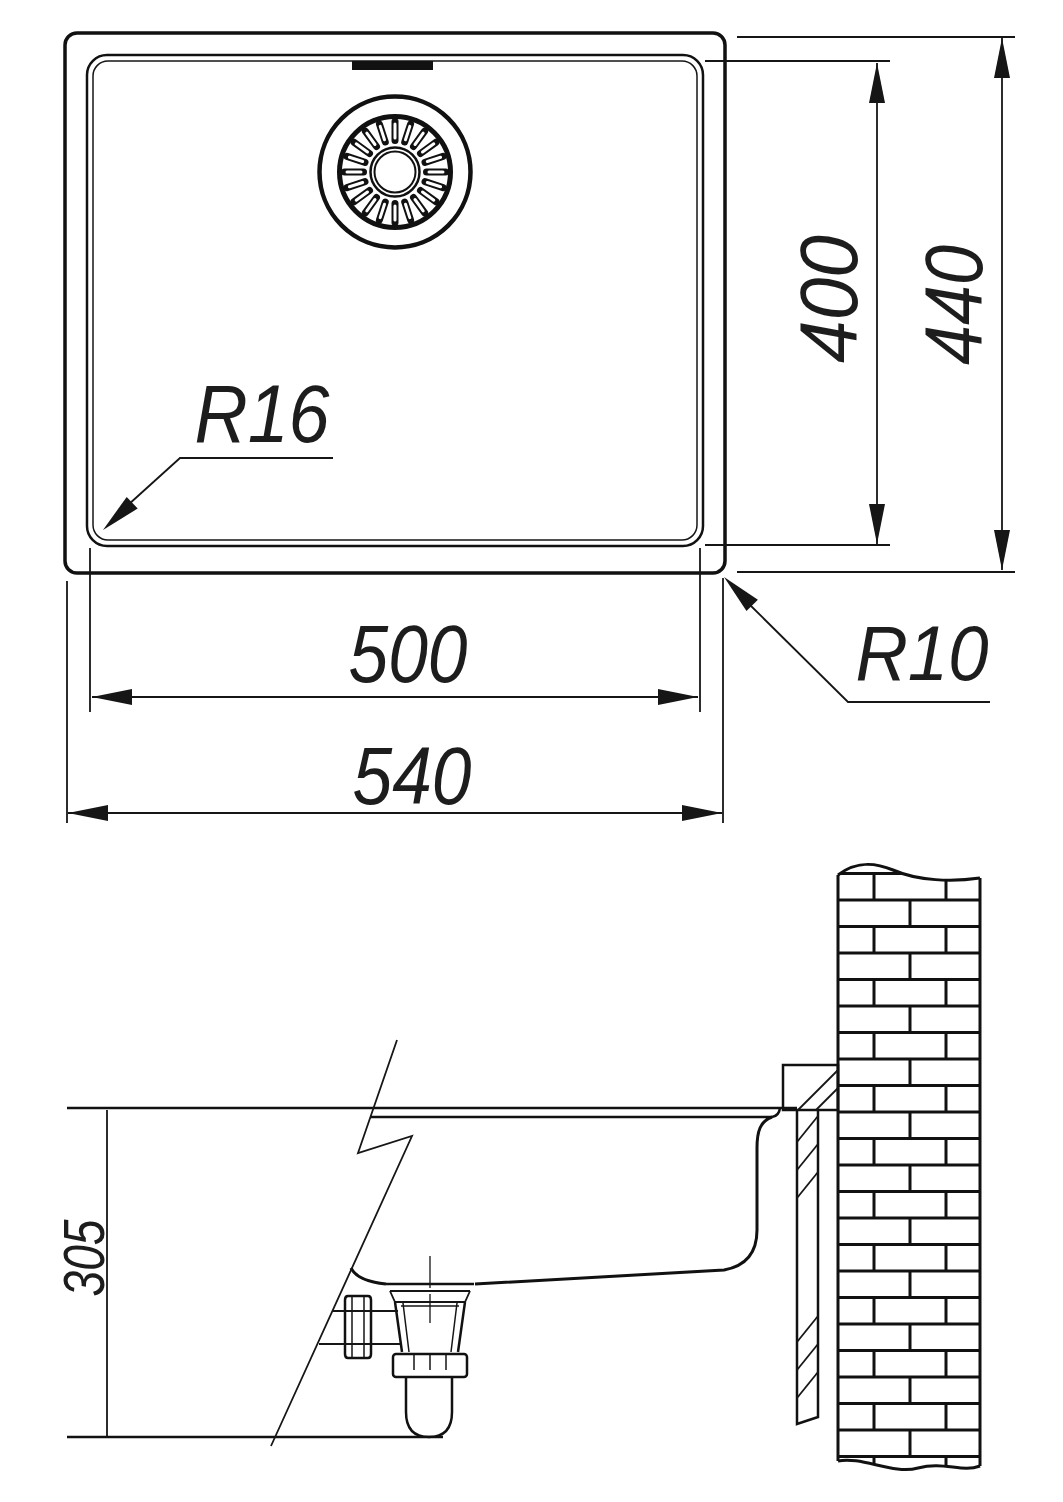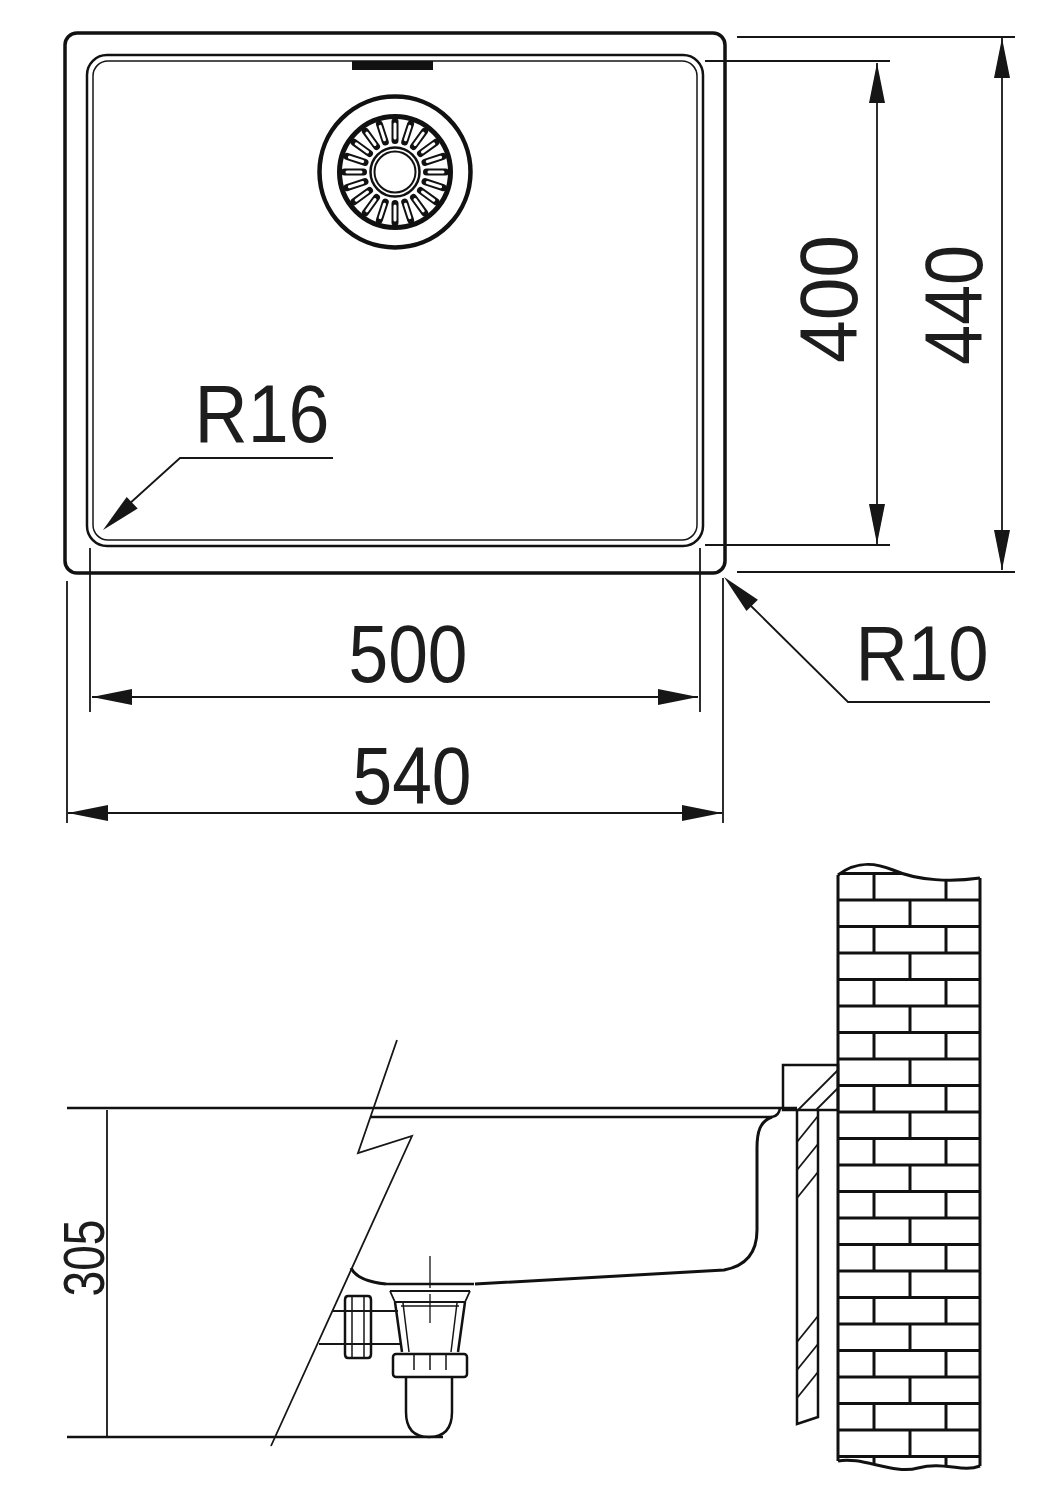--- a/index.html
+++ b/index.html
@@ -1,16 +1,16 @@
 <!DOCTYPE html>
 <html><head>
 <meta charset="utf-8">
 <style>
   html,body{margin:0;padding:0;background:#ffffff;}
-  .page{width:1063px;height:1502px;background:#86efac;position:relative;}
+  .page{width:1063px;height:1502px;background:#86efac;position:relative;font-style:italic;}
   svg{display:block;}
   .dim-text{font-family:"Liberation Sans","DejaVu Sans",sans-serif;fill:#1d1d1d;font-weight:400;}
   .thick{stroke:#111;stroke-width:3.5;fill:none;}
   .med{stroke:#111;stroke-width:2.5;fill:none;}
   .thin{stroke:#161616;stroke-width:1.8;fill:none;}
   .hair{stroke:#161616;stroke-width:1.5;fill:none;}
   .arrow{fill:#161616;stroke:none;}
 </style>
 </head>
 <body>

